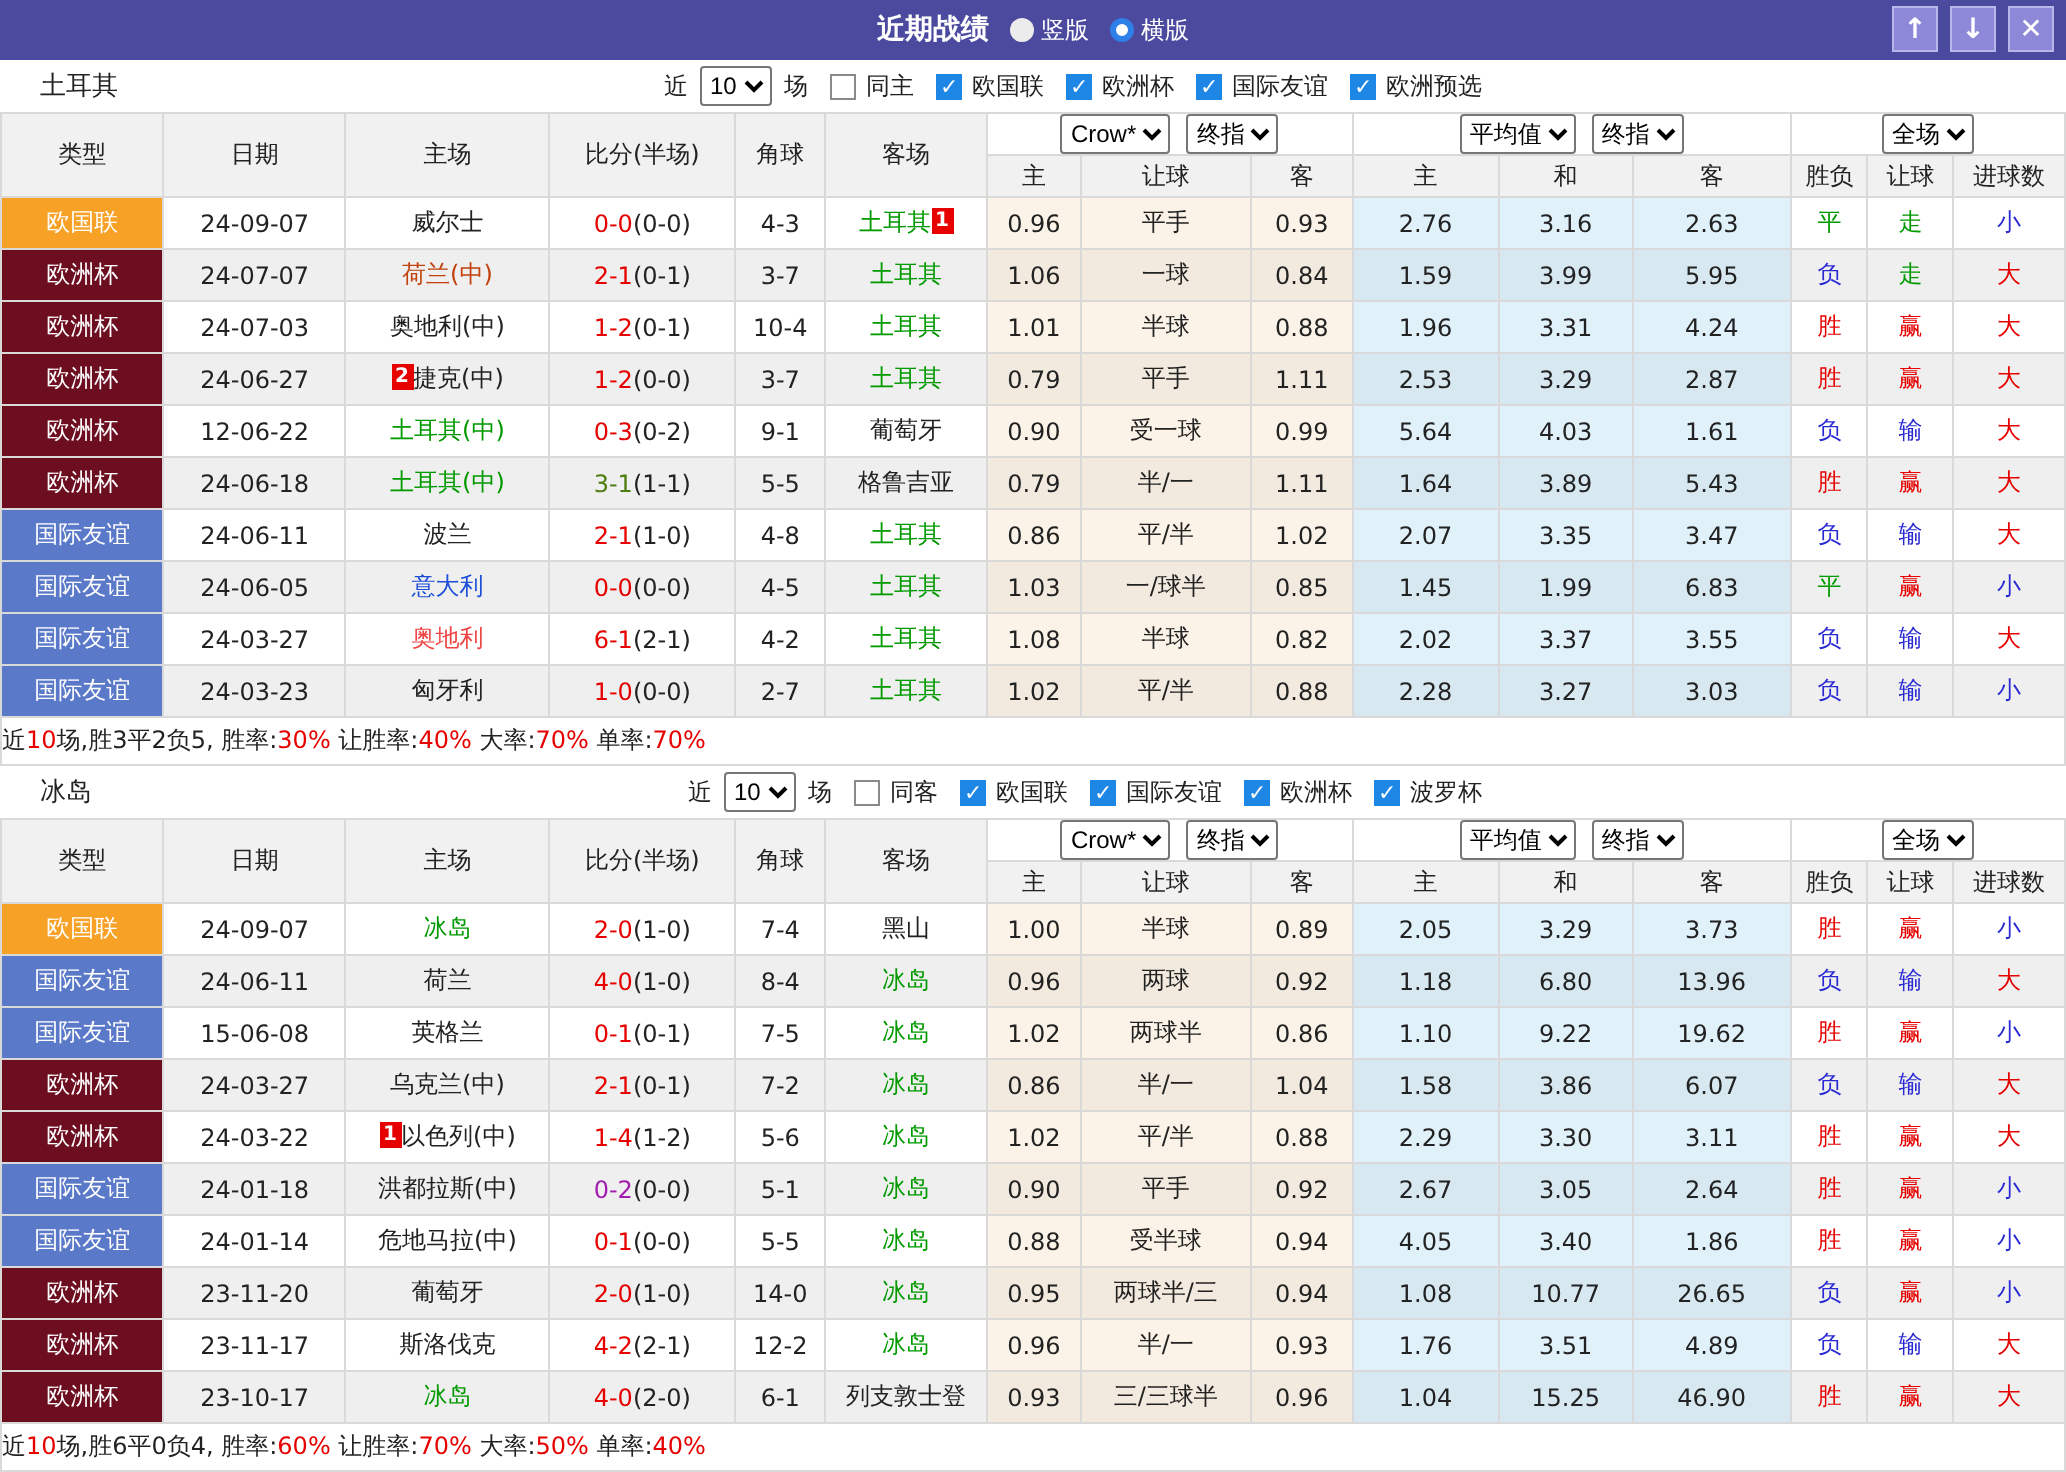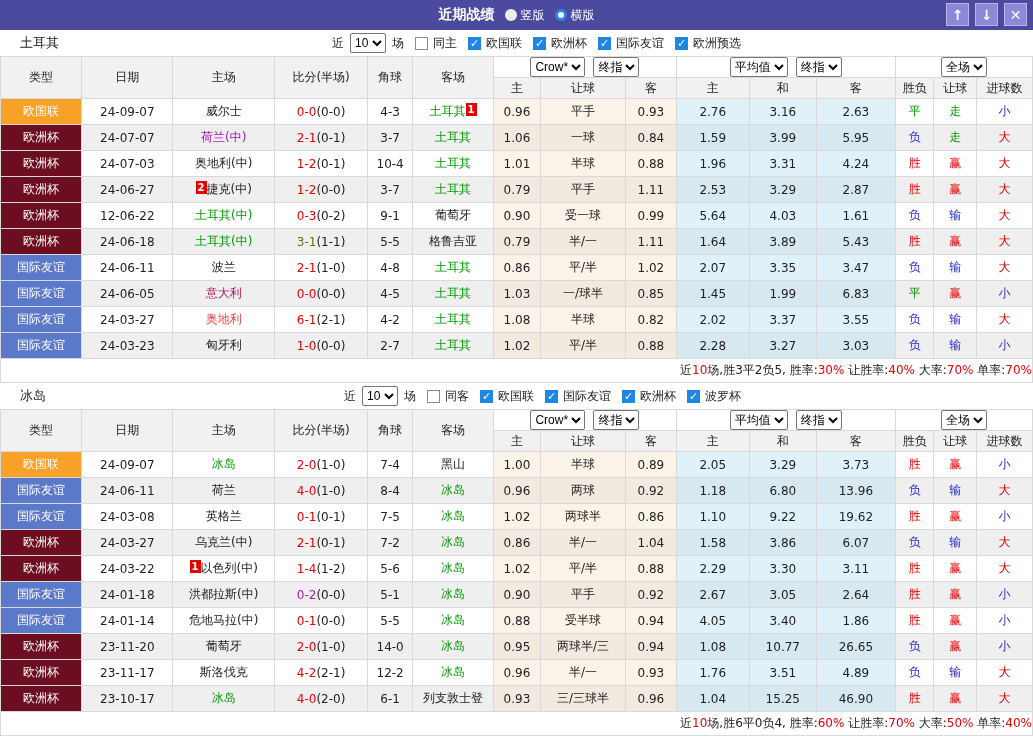--- a/index.html
+++ b/index.html
@@ -41,21 +41,21 @@
   .grid thead th.grp { background: #fff; }
   .hsel { margin: 0 4px; }
   tbody tr { height: 26px; }
   tbody tr.even { background: #efefef; }
   td.cream { background: rgba(246, 227, 198, 0.42); }
   td.avg { background: rgba(186, 223, 244, 0.45); }
   td.typec { color: #fff; }
   .badge { display: inline-block; background: #e60000; color: #fff; font-size: 10px;
     line-height: 13px; padding: 0 2px; font-weight: bold; vertical-align: 2px; }
   tr.summary { height: 24px; background: #fff; }
-  tr.summary td { text-align: right; }
+  tr.summary td { text-align: left; }
   .red { color: #e60000; }
 </style>
 </head>
 <body>
 
 <div class="titlebar">
   <div class="tb-center">
     <span class="tb-title">近期战绩</span>
     <span class="tb-center" id="radios">
         <span class="radio-item">
@@ -157,21 +157,21 @@
             <td class="avg">2.76</td>
             <td class="avg">3.16</td>
             <td class="avg">2.63</td>
             <td style="color: rgb(0, 153, 0);">平</td>
             <td style="color: rgb(0, 153, 0);">走</td>
             <td style="color: rgb(42, 42, 212);">小</td>
           </tr>
           <tr class="even">
             <td class="typec" style="background: rgb(108, 13, 32);">欧洲杯</td>
             <td>24-07-07</td>
-            <td><span style="color: #a21caf;">荷兰(中)</span></td>
+            <td><span style="color: #c2410c;">荷兰(中)</span></td>
             <td><span style="color: rgb(230, 0, 0);">2-1</span><span>(0-1)</span></td>
             <td>3-7</td>
             <td><span style="color: rgb(0, 153, 0);">土耳其</span></td>
             <td class="cream">1.06</td>
             <td class="cream">一球</td>
             <td class="cream">0.84</td>
             <td class="avg">1.59</td>
             <td class="avg">3.99</td>
             <td class="avg">5.95</td>
             <td style="color: rgb(42, 42, 212);">负</td>
@@ -259,21 +259,21 @@
             <td class="avg">2.07</td>
             <td class="avg">3.35</td>
             <td class="avg">3.47</td>
             <td style="color: rgb(42, 42, 212);">负</td>
             <td style="color: rgb(42, 42, 212);">输</td>
             <td style="color: rgb(230, 0, 0);">大</td>
           </tr>
           <tr class="even">
             <td class="typec" style="background: rgb(91, 121, 201);">国际友谊</td>
             <td>24-06-05</td>
-            <td><span style="color: #be185d;">意大利</span></td>
+            <td><span style="color: #1d4ed8;">意大利</span></td>
             <td><span style="color: rgb(230, 0, 0);">0-0</span><span>(0-0)</span></td>
             <td>4-5</td>
             <td><span style="color: rgb(0, 153, 0);">土耳其</span></td>
             <td class="cream">1.03</td>
             <td class="cream">一/球半</td>
             <td class="cream">0.85</td>
             <td class="avg">1.45</td>
             <td class="avg">1.99</td>
             <td class="avg">6.83</td>
             <td style="color: rgb(0, 153, 0);">平</td>
@@ -411,21 +411,21 @@
             <td class="cream">0.92</td>
             <td class="avg">1.18</td>
             <td class="avg">6.80</td>
             <td class="avg">13.96</td>
             <td style="color: rgb(42, 42, 212);">负</td>
             <td style="color: rgb(42, 42, 212);">输</td>
             <td style="color: rgb(230, 0, 0);">大</td>
           </tr>
           <tr class="odd">
             <td class="typec" style="background: rgb(91, 121, 201);">国际友谊</td>
-            <td>24-03-08</td>
+            <td>15-06-08</td>
             <td><span style="color: rgb(34, 34, 34);">英格兰</span></td>
             <td><span style="color: rgb(230, 0, 0);">0-1</span><span>(0-1)</span></td>
             <td>7-5</td>
             <td><span style="color: rgb(0, 153, 0);">冰岛</span></td>
             <td class="cream">1.02</td>
             <td class="cream">两球半</td>
             <td class="cream">0.86</td>
             <td class="avg">1.10</td>
             <td class="avg">9.22</td>
             <td class="avg">19.62</td>

